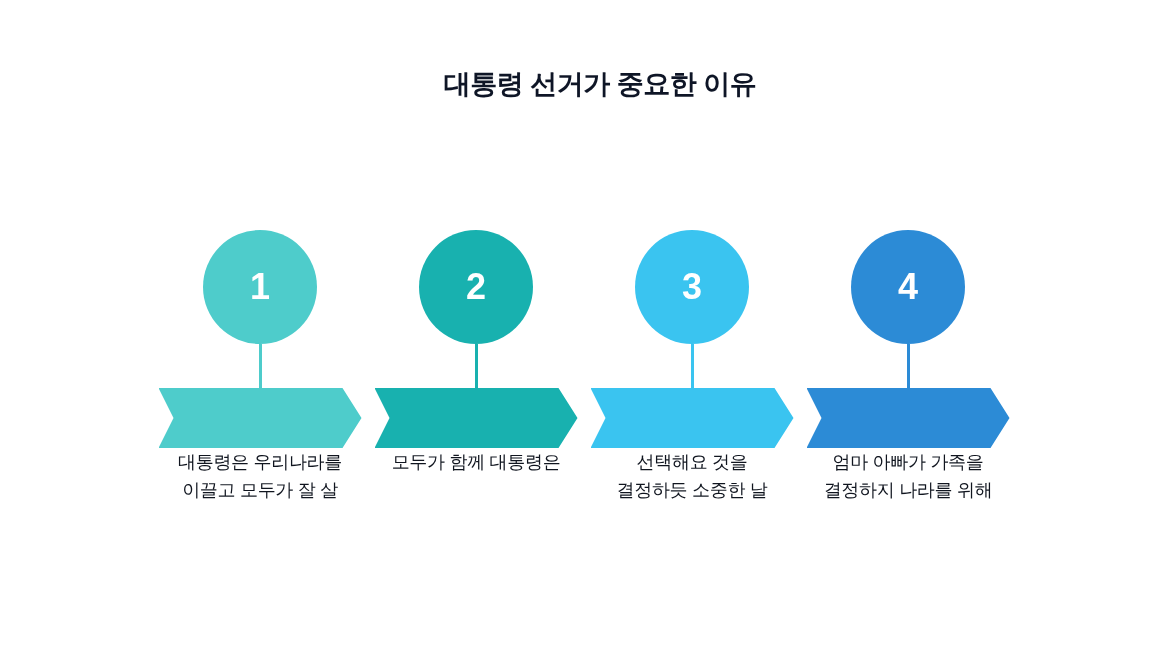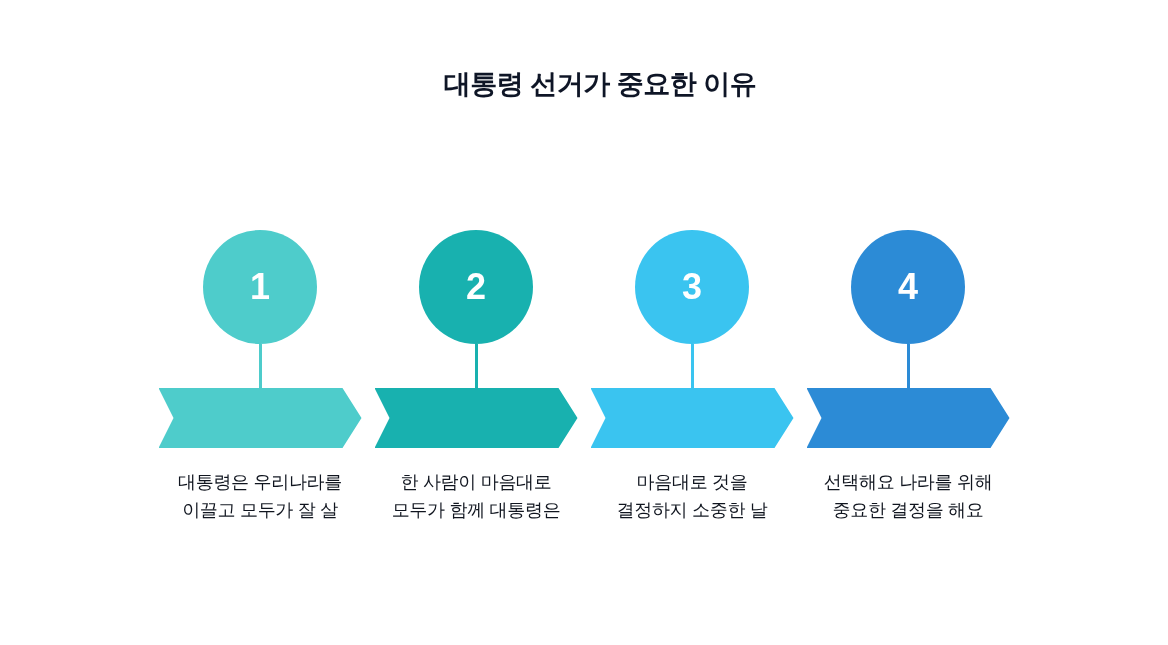--- a/index.html
+++ b/index.html
@@ -58,21 +58,20 @@
   .connector {
     width: 3px;
     height: 44px;
   }
   .arrow {
     width: 203px;
     height: 60px;
     clip-path: polygon(0% 0%, calc(100% - 19px) 0%, 100% 50%, calc(100% - 19px) 100%, 0% 100%, 15px 50%);
   }
   .desc {
-    margin-top: 20px;
     width: 220px;
     text-align: center;
     font-size: 18px;
     line-height: 28px;
     font-weight: 500;
     color: #10151f;
     letter-spacing: -0.3px;
   }
 </style>
 </head>
@@ -96,43 +95,42 @@
       </div>
     </div>
 
     <div class="step-col">
       <div class="circle" style="background: rgb(24, 177, 175);">
         <span class="num">2</span>
       </div>
       <div class="connector" style="background: rgb(24, 177, 175);"></div>
       <div class="arrow" style="background: rgb(24, 177, 175);"></div>
       <div class="desc">
-        <div>한 사람이 마음대로</div>
         <div>모두가 함께 대통령은</div>
       </div>
     </div>
 
     <div class="step-col">
       <div class="circle" style="background: rgb(58, 196, 240);">
         <span class="num">3</span>
       </div>
       <div class="connector" style="background: rgb(58, 196, 240);"></div>
       <div class="arrow" style="background: rgb(58, 196, 240);"></div>
       <div class="desc">
-        <div>마음대로 것을</div>
-        <div>결정하지 소중한 날</div>
+        <div>선택해요 것을</div>
+        <div>결정하듯 소중한 날</div>
       </div>
     </div>
 
     <div class="step-col">
       <div class="circle" style="background: rgb(44, 139, 214);">
         <span class="num">4</span>
       </div>
       <div class="connector" style="background: rgb(44, 139, 214);"></div>
       <div class="arrow" style="background: rgb(44, 139, 214);"></div>
       <div class="desc">
-        <div>선택해요 나라를 위해</div>
-        <div>중요한 결정을 해요</div>
+        <div>엄마 아빠가 가족을</div>
+        <div>결정하지 나라를 위해</div>
       </div>
     </div>
 
   </div>
 </div>
 
 </body></html>

